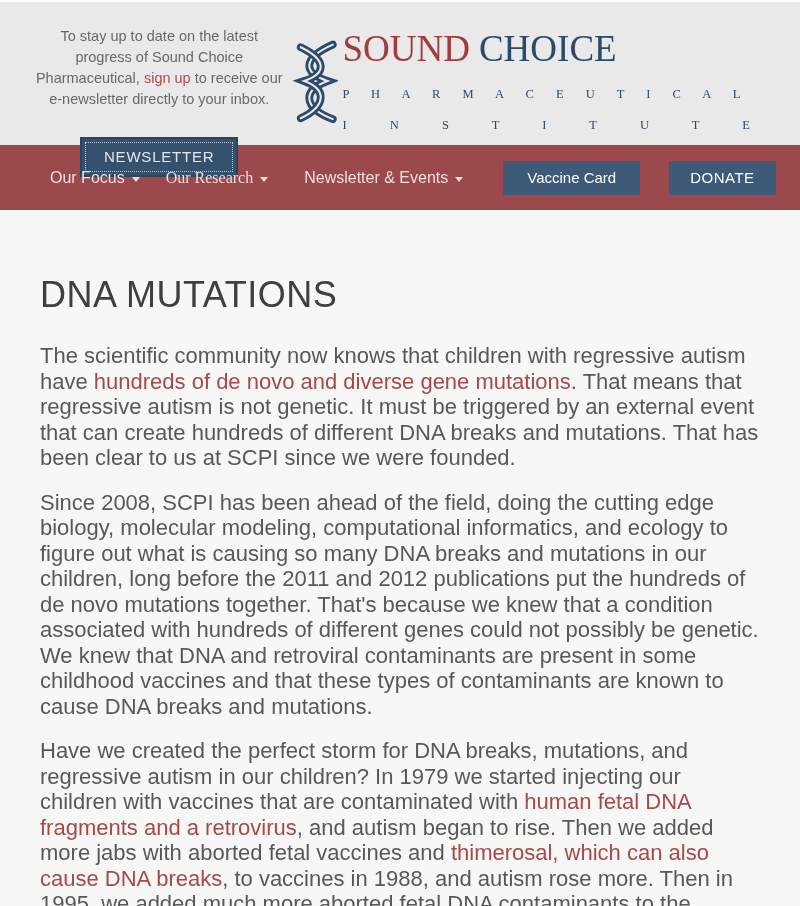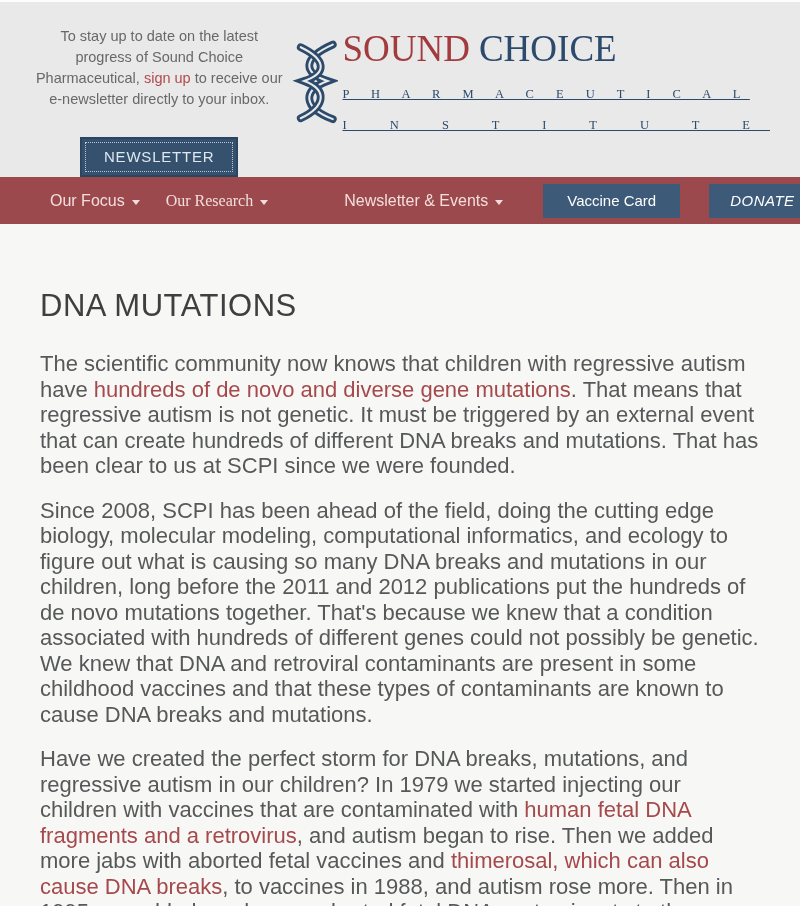--- a/index.html
+++ b/index.html
@@ -8,21 +8,21 @@
     height: 906px;
     overflow: hidden;
     background: #f7f7f5;
     font-family: "Liberation Sans", sans-serif;
   }
 
   
   .top-header {
     background: #e9e9e9;
     border-top: 2px solid #fdfdfd;
-    height: 177px;
+    height: 145px;
     display: flex;
     justify-content: space-between;
     align-items: flex-start;
     padding: 24px 30px 0 32px;
   }
   .newsletter-col {
     width: 268px;
     text-align: center;
   }
   .newsletter-note {
@@ -61,70 +61,69 @@
     white-space: nowrap;
   }
   .logo-word-red  { color: #a23b3e; margin-right: 9px; }
   .logo-word-navy { color: #2c4a6b; }
   .logo-row2, .logo-row3 {
     font-family: "Liberation Serif", serif;
     color: #2c4a6b;
     font-size: 12.5px;
     line-height: 1;
     white-space: nowrap;
-    text-decoration: underline;
   }
   .logo-row2 { margin-top: 7px; letter-spacing: 9.5px; }
   .logo-row3 { margin-top: 4px;  letter-spacing: 20px; text-align: center; }
 
   
   .navbar {
     background: #9b494d;
-    height: 47px;
+    height: 65px;
     display: flex;
     align-items: center;
     padding-left: 50px;
     white-space: nowrap;
   }
   .nav-item {
     color: #f3dedd;
     font-size: 16px;
     cursor: pointer;
     display: inline-flex;
     align-items: center;
   }
   .nav-item-1 { margin-right: 26px; }
   .nav-item-2 { margin-right: 36px; font-family: Liberation Serif, serif; }
-  .nav-item-3 { margin-right: 40px; margin-left: 40px; }
+  .nav-item-3 { margin-right: 40px; }
   .caret {
     display: inline-block;
     width: 0; height: 0;
     border-left: 4px solid transparent;
     border-right: 4px solid transparent;
     border-top: 5px solid #f3dedd;
     margin-left: 7px;
     margin-top: 3px;
   }
   .nav-btn {
     background: #3d5a78;
     color: #ffffff;
     font-family: "Liberation Sans", sans-serif;
     font-size: 15px;
     border: none;
     border-radius: 0;
     padding: 8px 19px 9px;
     cursor: pointer;
   }
   .nav-btn-vaccine { margin-right: 29px; padding-left: 24px; padding-right: 24px; }
-  .nav-btn-donate  { margin-right: 29px; letter-spacing: 0.5px; padding-left: 21px; padding-right: 21px; font-style: italic; }
+  .nav-btn-donate  { margin-right: 29px; letter-spacing: 0.5px; padding-left: 21px; padding-right: 21px; }
 
   
   .content { padding: 64px 40px 0; }
   .page-title {
-    font-size: 31px;
+    font-size: 36px;
     font-weight: 300;
     letter-spacing: 0.5px;
     color: #3f3f41;
     margin-bottom: 27px;
   }
   .content p {
     font-size: 22px;
     line-height: 25.5px;
     color: #57585a;
     margin-bottom: 19px;

